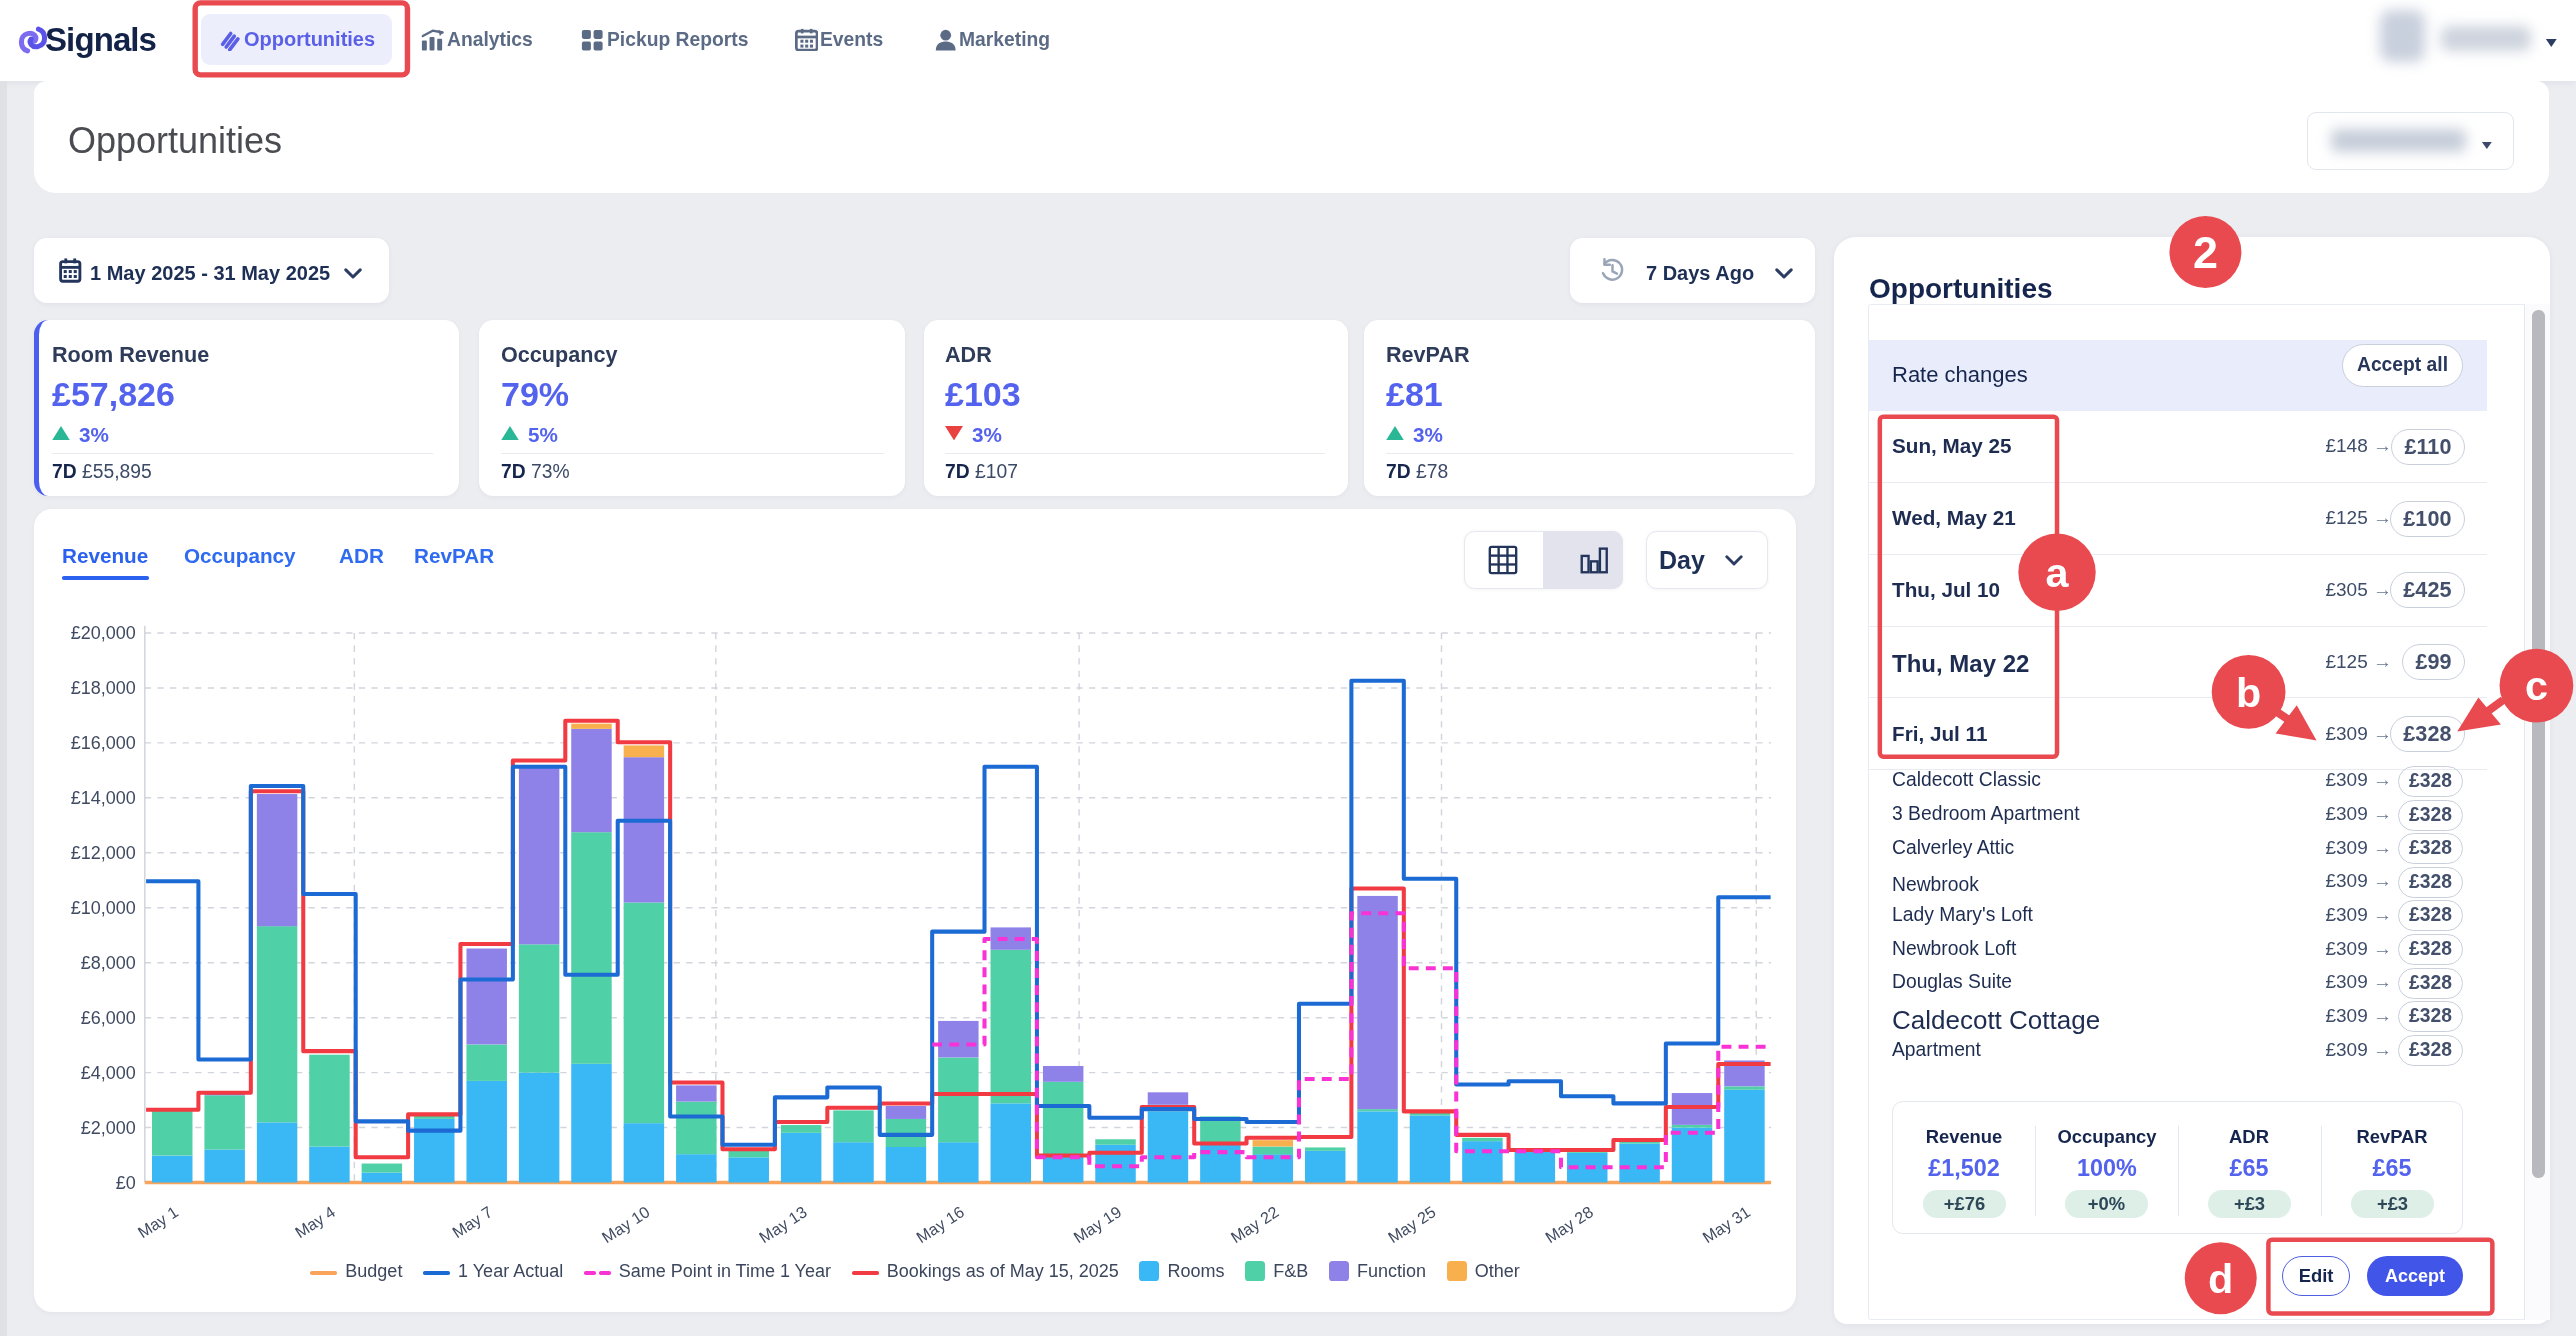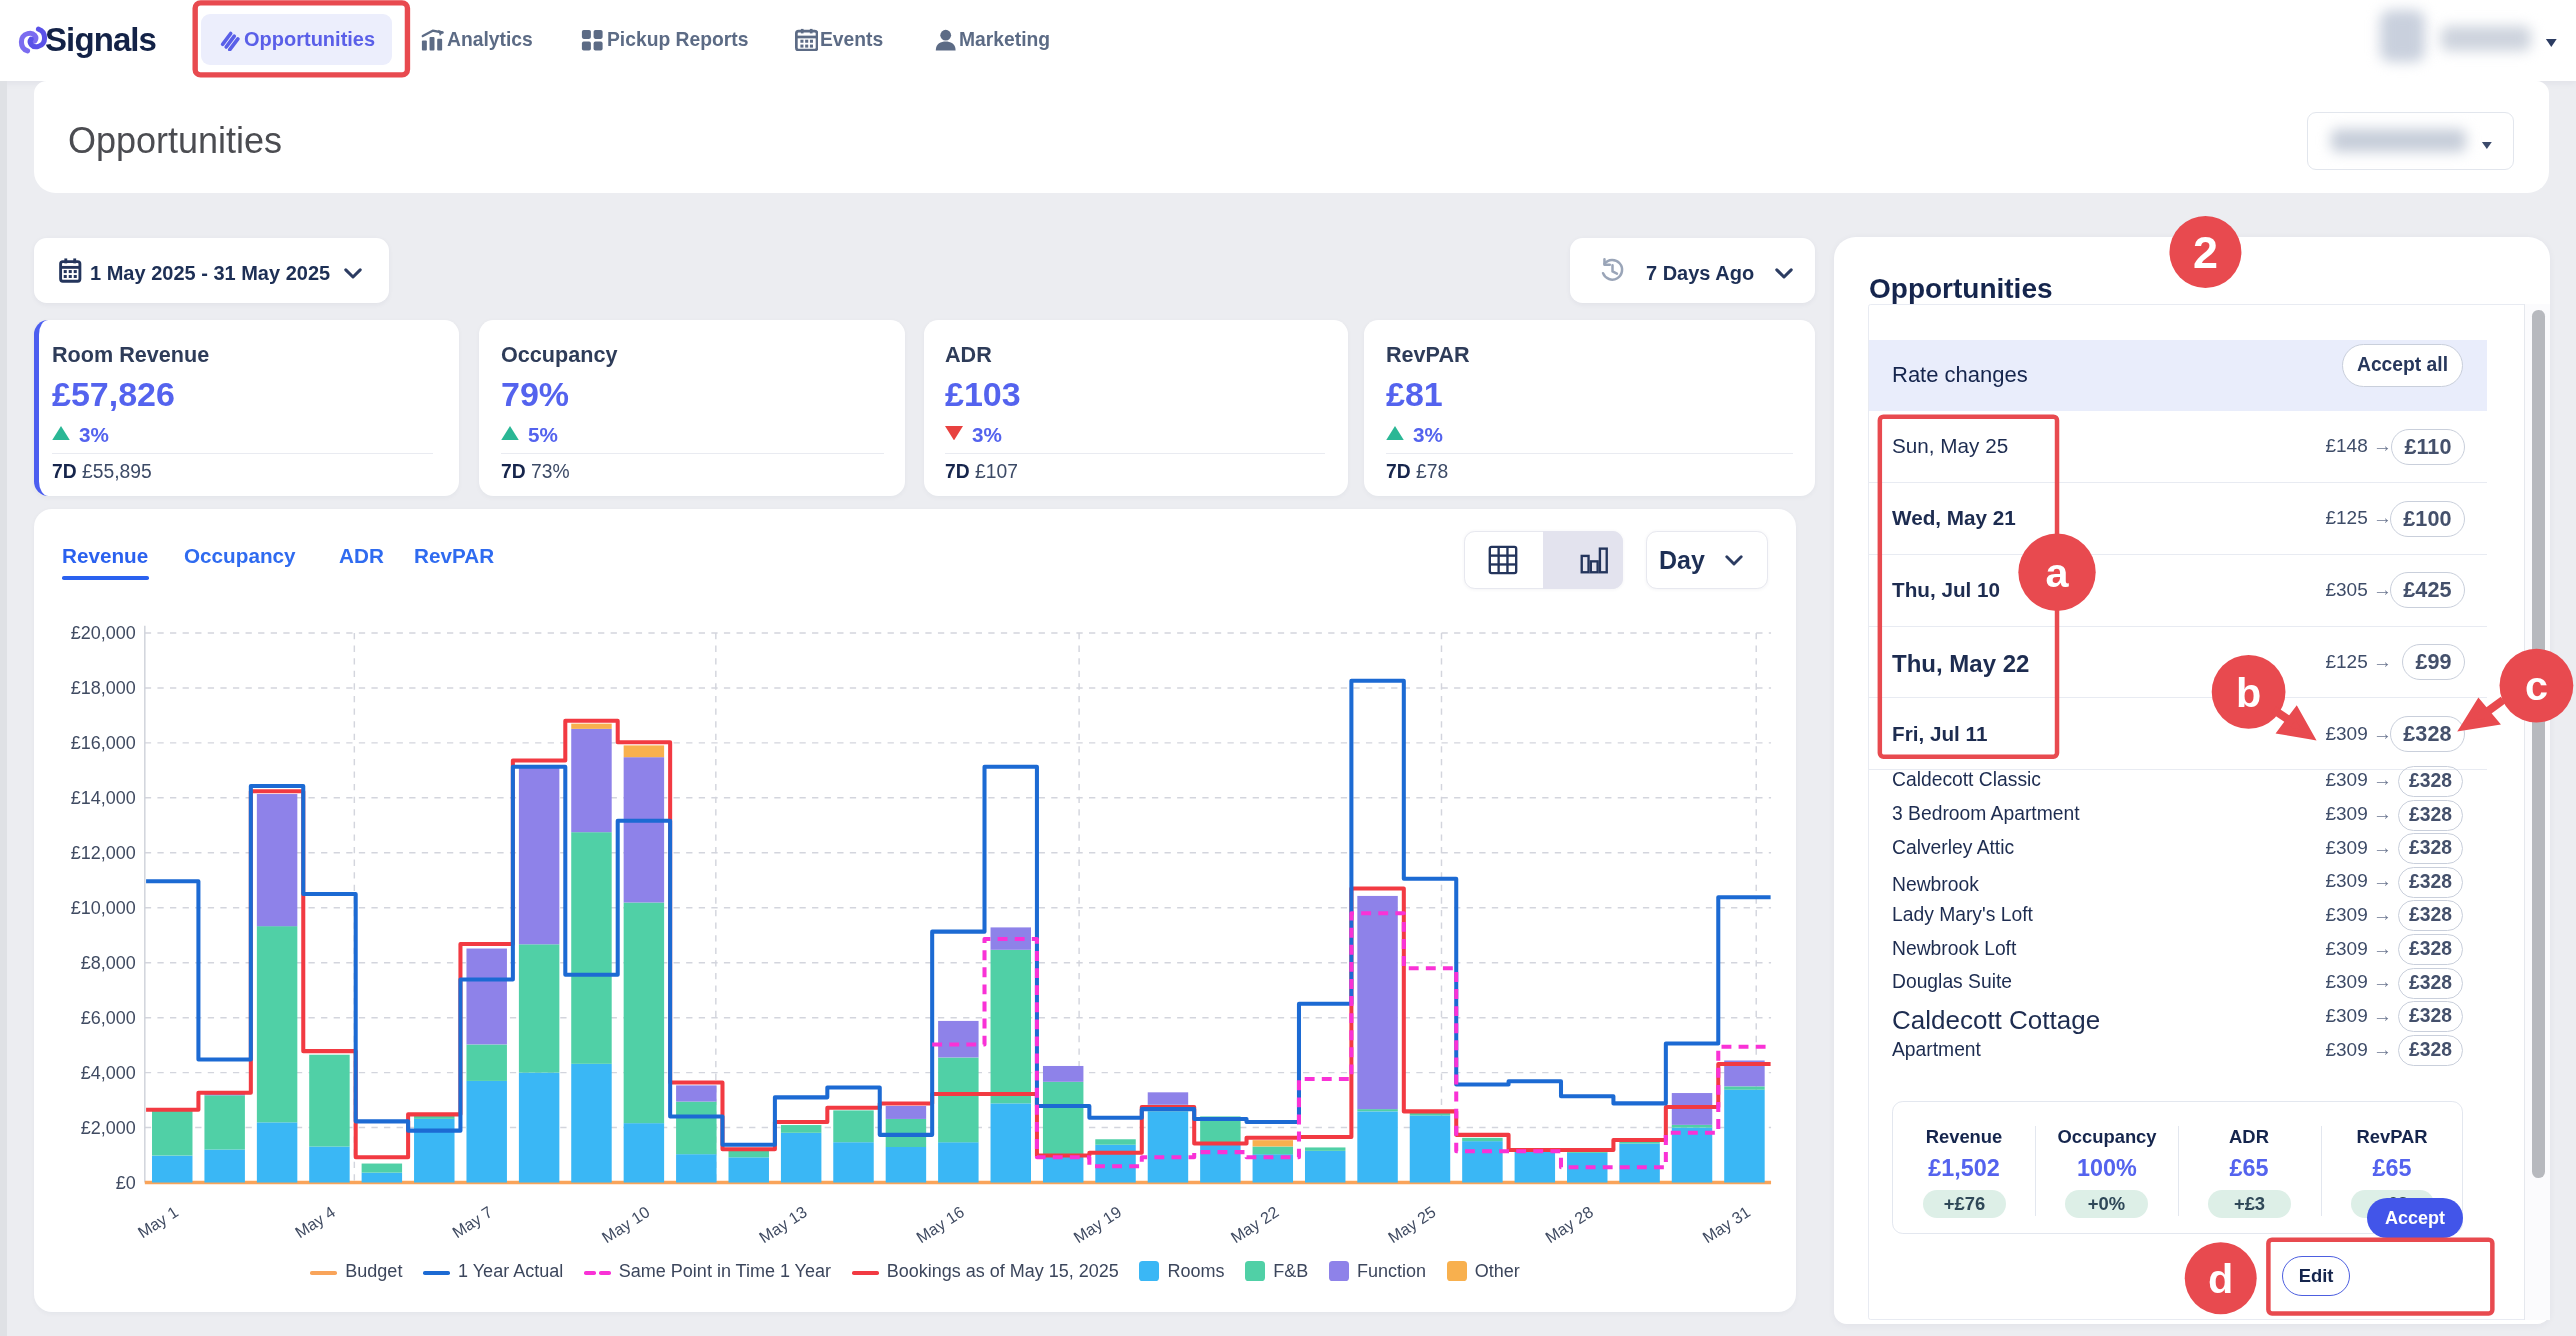--- a/index.html
+++ b/index.html
@@ -315,21 +315,21 @@
 <div class="abs" style="left:1834px;top:237px;width:716px;height:1087px;background:#fff;border-radius:21.6px 21.6px 12.6px 12.6px;box-shadow:0 1.8px 7.2px rgba(30,40,80,0.05);"></div>
 <div class="abs" style="left:1834px;top:237px;width:716px;height:1087px;">
 <div class="abs" style="left:35px;top:36px;font-size:28px;font-weight:700;color:#15254d;">Opportunities</div>
 <div class="abs" style="left:34px;top:67px;width:682px;height:1016px;border:0.9px solid #e8ebf2;border-radius:2.7px;"></div>
 <div class="abs" style="left:690px;top:67px;width:26px;height:1016px;background:#fbfbfd;border-left:0.9px solid #e5e8ee;"></div>
 <div class="abs" style="left:698px;top:73px;width:12.6px;height:868px;background:#b7b9be;border-radius:6.3px;"></div>
 <div class="abs" style="left:35px;top:103px;width:618px;height:71px;background:#e9edfb;"></div>
 <div class="abs" style="left:58px;top:125px;font-size:22px;font-weight:400;color:#15254d;">Rate changes</div>
 <div class="abs" style="left:508px;top:107px;width:121px;height:43px;background:#fff;border:1.8px solid #c9cfdb;border-radius:21.6px;text-align:center;line-height:40px;font-size:19.3px;font-weight:600;color:#27375c;">Accept all</div>
 <div class="abs" style="left:35px;top:174px;width:618px;height:72px;border-bottom:0.9px solid #e8ebf2;"></div>
-<div class="abs" style="left:58px;top:197px;font-size:20.7px;font-weight:400;color:#1d2c50;">Sun, May 25</div>
+<div class="abs" style="left:58px;top:197px;font-size:20.7px;font-weight:700;color:#1d2c50;">Sun, May 25</div>
 <div class="abs" style="left:342px;top:198px;width:216px;text-align:right;font-size:19px;color:#3e4c68;">£148 <span style="color:#6b7690;">→</span></div>
 <div class="abs" style="right:85px;top:192px;height:36px;padding:0 12.6px;border:1.8px solid #c9cfdb;border-radius:20px;text-align:center;line-height:33px;font-size:21.6px;font-weight:700;color:#44506b;">£110</div>
 <div class="abs" style="left:35px;top:246px;width:618px;height:72px;border-bottom:0.9px solid #e8ebf2;"></div>
 <div class="abs" style="left:58px;top:269px;font-size:20.7px;font-weight:700;color:#1d2c50;">Wed, May 21</div>
 <div class="abs" style="left:342px;top:270px;width:216px;text-align:right;font-size:19px;color:#3e4c68;">£125 <span style="color:#6b7690;">→</span></div>
 <div class="abs" style="right:85px;top:264px;height:36px;padding:0 12.6px;border:1.8px solid #c9cfdb;border-radius:20px;text-align:center;line-height:33px;font-size:21.6px;font-weight:700;color:#44506b;">£100</div>
 <div class="abs" style="left:35px;top:318px;width:618px;height:72px;border-bottom:0.9px solid #e8ebf2;"></div>
 <div class="abs" style="left:58px;top:341px;font-size:20.7px;font-weight:700;color:#1d2c50;">Thu, Jul 10</div>
 <div class="abs" style="left:342px;top:342px;width:216px;text-align:right;font-size:19px;color:#3e4c68;">£305 <span style="color:#6b7690;">→</span></div>
 <div class="abs" style="right:85px;top:335px;height:36px;padding:0 12.6px;border:1.8px solid #c9cfdb;border-radius:20px;text-align:center;line-height:33px;font-size:21.6px;font-weight:700;color:#44506b;">£425</div>
@@ -378,21 +378,21 @@
 <div class="abs" style="left:201px;top:889px;width:0;height:90px;border-left:0.9px solid #e3e7ef;"></div>
 <div class="abs" style="left:344px;top:889px;width:142px;text-align:center;font-size:18.4px;font-weight:700;color:#15254d;">ADR</div>
 <div class="abs" style="left:344px;top:918px;width:142px;text-align:center;font-size:23.4px;font-weight:700;color:#5463ee;">£65</div>
 <div class="abs" style="left:374px;top:953px;width:83px;height:28px;background:#ddefe7;border-radius:14.4px;text-align:center;line-height:28px;font-size:18.4px;font-weight:600;color:#2f4858;">+£3</div>
 <div class="abs" style="left:344px;top:889px;width:0;height:90px;border-left:0.9px solid #e3e7ef;"></div>
 <div class="abs" style="left:487px;top:889px;width:142px;text-align:center;font-size:18.4px;font-weight:700;color:#15254d;">RevPAR</div>
 <div class="abs" style="left:487px;top:918px;width:142px;text-align:center;font-size:23.4px;font-weight:700;color:#5463ee;">£65</div>
 <div class="abs" style="left:517px;top:953px;width:83px;height:28px;background:#ddefe7;border-radius:14.4px;text-align:center;line-height:28px;font-size:18.4px;font-weight:600;color:#2f4858;">+£3</div>
 <div class="abs" style="left:487px;top:889px;width:0;height:90px;border-left:0.9px solid #e3e7ef;"></div>
 <div class="abs" style="left:448px;top:1019px;width:68px;height:40px;background:#fff;border:1.8px solid #4d5fe0;border-radius:21.6px;text-align:center;line-height:37px;font-size:18.4px;font-weight:600;color:#15254d;">Edit</div>
-<div class="abs" style="left:533px;top:961px;width:96px;height:40px;background:#4255e9;border-radius:21.6px;text-align:center;line-height:40px;font-size:18px;font-weight:600;color:#fff;">Accept</div>
+<div class="abs" style="left:533px;top:1019px;width:96px;height:40px;background:#4255e9;border-radius:21.6px;text-align:center;line-height:40px;font-size:18px;font-weight:600;color:#fff;">Accept</div>
 </div>
 <svg class="abs" width="2576" height="1337" viewBox="0 0 2864 1486" style="left:0;top:0;pointer-events:none;font-family:'Liberation Sans',sans-serif;">
 <rect x="217" y="3" width="236" height="80" fill="none" stroke="#e84a4f" stroke-width="6" rx="6"></rect>
 <rect x="2090" y="463" width="197" height="378" fill="none" stroke="#e84a4f" stroke-width="5" rx="4"></rect>
 <rect x="2522" y="1378" width="249" height="82" fill="none" stroke="#e84a4f" stroke-width="5" rx="4"></rect>
 <circle cx="2452" cy="280" r="40" fill="#e84a4f"></circle>
     <text x="2452" y="298.0" text-anchor="middle" font-size="50" font-weight="700" fill="#fff">2</text>
 <circle cx="2287" cy="636" r="43" fill="#e84a4f"></circle>
     <text x="2287" y="652.56" text-anchor="middle" font-size="46" font-weight="700" fill="#fff">a</text>
 <circle cx="2500" cy="769" r="41" fill="#e84a4f"></circle>

